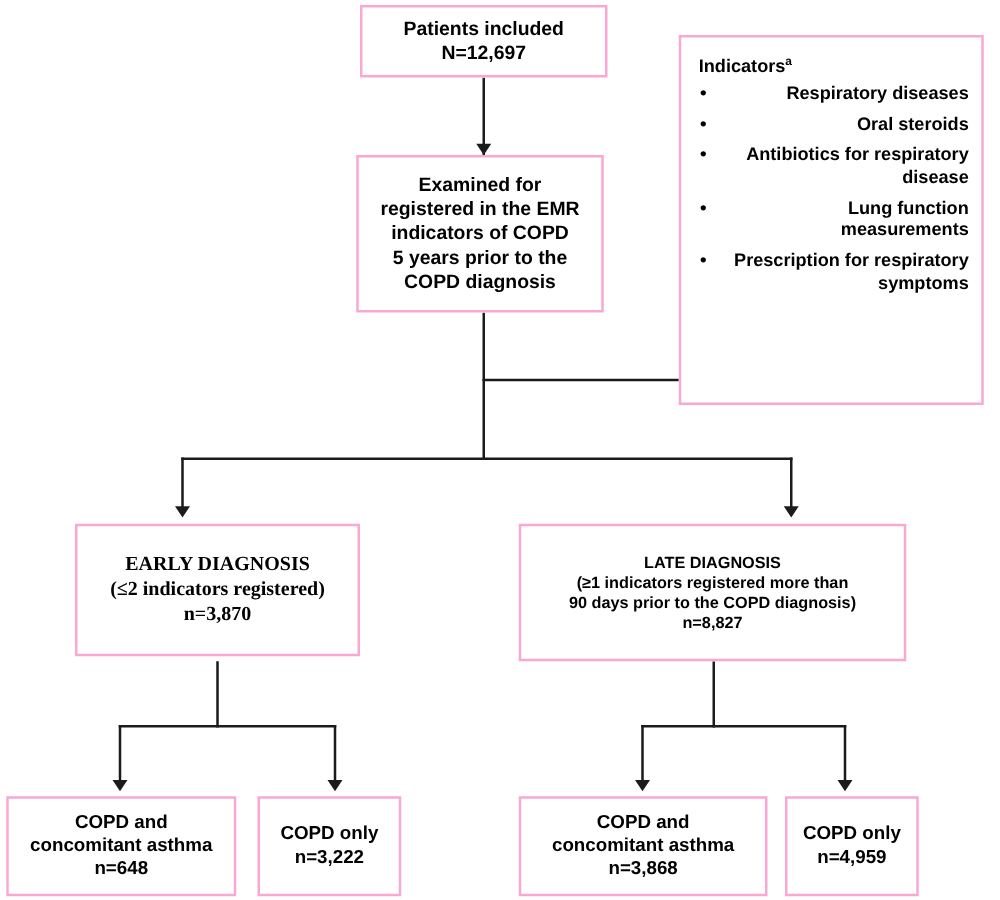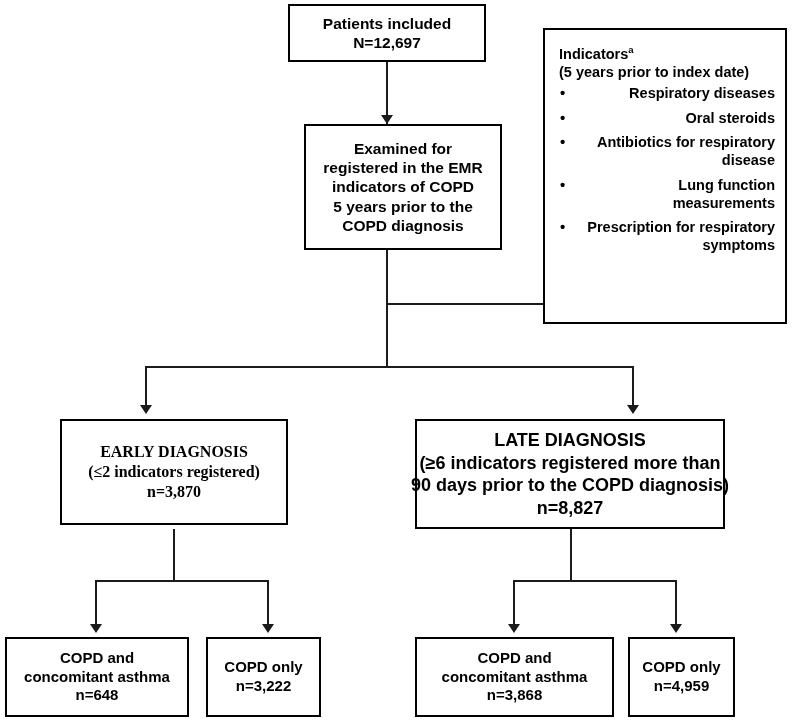--- a/index.html
+++ b/index.html
@@ -12,41 +12,41 @@
     width: 800px;
     height: 720px;
     background: #ffffff;
     font-family: "Liberation Sans", sans-serif;
     color: #000000;
     overflow: hidden;
   }
   .box {
     position: absolute;
     box-sizing: border-box;
-    border: 2px solid #000000;
+    border: 2px solid #f9a8d4;
     background: #ffffff;
     display: flex;
     flex-direction: column;
     align-items: center;
     justify-content: center;
     text-align: center;
     font-weight: bold;
     line-height: 1.25;
     z-index: 3;
   }
   .box .line { display: block; white-space: nowrap; }
 
   
   #box-patients {
     left: 288px; top: 4px; width: 198px; height: 58px;
     font-size: 15.5px;
   }
   
   #box-examined {
-    left: 304px; top: 124px; width: 198px; height: 126px;
+    left: 285px; top: 124px; width: 198px; height: 126px;
     font-size: 15.5px;
     justify-content: center;
   }
   
   #box-indicators {
     left: 543px; top: 28px; width: 244px; height: 296px;
     align-items: flex-start;
     justify-content: flex-start;
     text-align: right;
     padding: 14px 10px 10px 14px;
@@ -75,21 +75,21 @@
   sup { font-size: 0.66em; vertical-align: super; }
 
   
   #box-early {
     left: 60px; top: 419px; width: 228px; height: 106px;
     font-size: 16px;
     font-family: Liberation Serif, serif;
   }
   #box-late {
     left: 415px; top: 419px; width: 310px; height: 110px;
-    font-size: 18px;
+    font-size: 13px;
   }
 
   
   #box-early-asthma {
     left: 5px; top: 637px; width: 184px; height: 80px;
     font-size: 15px;
   }
   #box-early-only {
     left: 206px; top: 637px; width: 115px; height: 80px;
     font-size: 15px;
@@ -160,39 +160,38 @@
   <div class="box" id="box-examined">
     <span class="line">Examined for</span>
     <span class="line">registered in the EMR</span>
     <span class="line">indicators of COPD</span>
     <span class="line">5 years prior to the</span>
     <span class="line">COPD diagnosis</span>
   </div>
 
   <div class="box" id="box-indicators">
     <span class="hdr"><span>Indicators</span><sup>a</sup></span>
-    <span class="hdr">(5 years prior to index date)</span>
     <ul>
       <li>Respiratory diseases</li>
       <li>Oral steroids</li>
       <li>Antibiotics for respiratory disease</li>
       <li>Lung function measurements</li>
       <li>Prescription for respiratory symptoms</li>
     </ul>
   </div>
 
   <div class="box" id="box-early">
     <span class="line">EARLY DIAGNOSIS</span>
     <span class="line">(≤2 indicators registered)</span>
     <span class="line">n=3,870</span>
   </div>
 
   <div class="box" id="box-late">
     <span class="line">LATE DIAGNOSIS</span>
-    <span class="line">(≥6 indicators registered more than</span>
+    <span class="line">(≥1 indicators registered more than</span>
     <span class="line">90 days prior to the COPD diagnosis)</span>
     <span class="line">n=8,827</span>
   </div>
 
   <div class="box" id="box-early-asthma">
     <span class="line">COPD and</span>
     <span class="line">concomitant asthma</span>
     <span class="line">n=648</span>
   </div>
 

